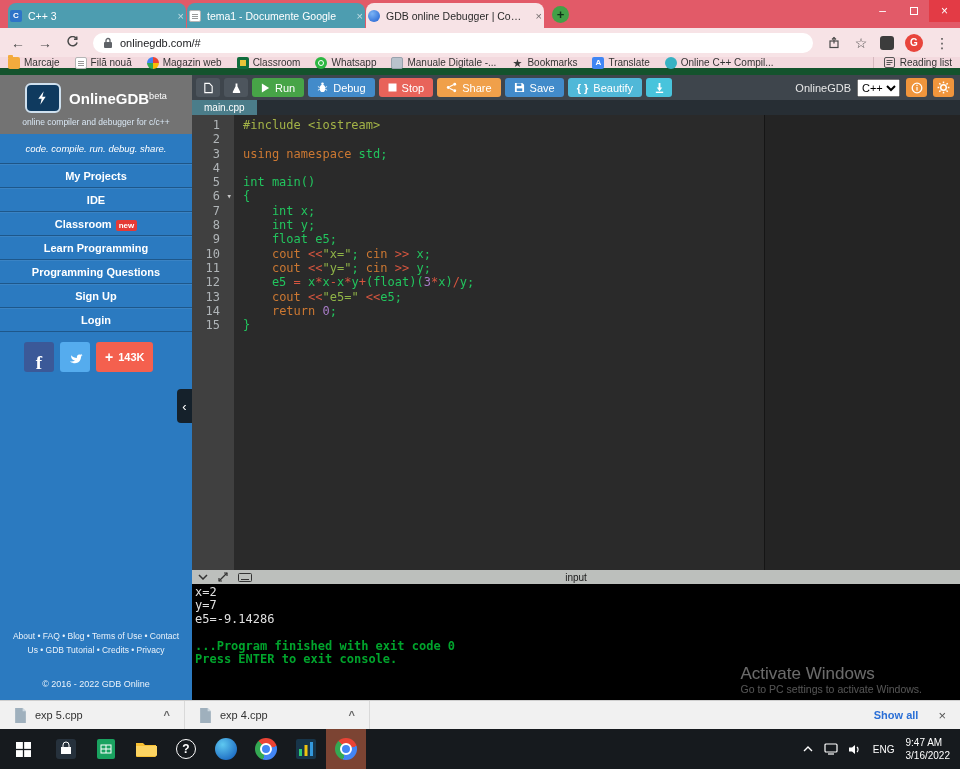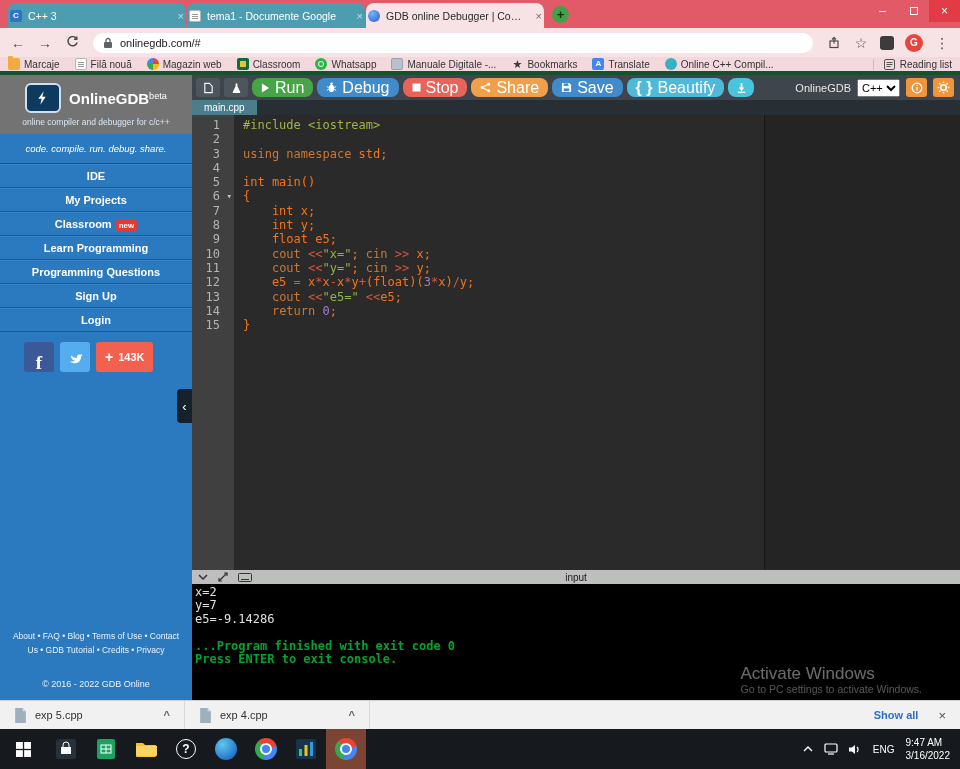--- a/index.html
+++ b/index.html
@@ -28,21 +28,21 @@
           display:flex;align-items:center;padding:0 10px;gap:11px}
   .nav-icon{display:flex;align-items:center;justify-content:center;color:#4a4a4a;font-size:14px;width:16px;height:16px}
   .addr{flex:1;height:20px;background:#fff;border-radius:10px;display:flex;align-items:center;
         gap:7px;padding:0 10px;color:#202124;font-size:11px;margin:0 2px}
   .avatar{width:18px;height:18px;border-radius:50%;background:#e8453c;color:#fff;font-size:10px;
           font-weight:bold;display:flex;align-items:center;justify-content:center}
   .ext-box{width:14px;height:14px;border-radius:3px;background:#3c3c3c;display:inline-block}
 
   
   .bookmarks{position:absolute;top:57px;left:0;width:960px;height:18px;background:#f3d9de;
-             display:flex;align-items:center;padding:0 8px;font-size:10px;color:#333;border-bottom:4px solid #14532d}
+             display:flex;align-items:center;padding:0 8px;font-size:10px;color:#333;border-bottom:7px solid #14532d}
   .bm-list{display:flex;align-items:center}
   .bm-item{display:flex;align-items:center;gap:4px;margin-right:15px;white-space:nowrap}
   .fav{width:12px;height:12px;display:inline-block;flex:none;position:relative;border-radius:2px}
   .fav-cpp{background:#2e74c8}.fav-cpp::before{content:"C";position:absolute;inset:0;color:#fff;font-size:8px;line-height:12px;text-align:center;font-weight:bold}
   .fav-doc{background:#fff;border:1px solid #b5b5b5}
   .fav-doc::before{content:"";position:absolute;left:2px;right:2px;top:3px;height:1px;background:#9a9a9a;box-shadow:0 2px 0 #9a9a9a,0 4px 0 #9a9a9a}
   .fav-globe{background:radial-gradient(circle at 35% 30%,#7ab3f5,#1f5fd0);border-radius:50%}
   .fav-folder{background:#f3ab3d}.fav-folder::before{content:"";position:absolute;left:0;top:-2px;width:5px;height:3px;background:#f3ab3d;border-radius:1px 1px 0 0}
   .fav-store{border-radius:50%;background:conic-gradient(#ea4335 0 90deg,#fbbc05 0 180deg,#34a853 0 270deg,#4285f4 0 360deg)}
   .fav-classroom{background:#106c3c}.fav-classroom::before{content:"";position:absolute;inset:3px;background:#e8c438}
@@ -83,21 +83,21 @@
   .collapse-tab{position:absolute;left:177px;top:389px;width:15px;height:34px;background:#15212b;
                 border-radius:4px 0 0 4px;color:#fff;display:flex;align-items:center;justify-content:center;
                 font-size:13px;z-index:5;cursor:pointer}
 
   
   .main{flex:1;display:flex;flex-direction:column;min-width:0}
 
   
   .toolbar{height:25px;background:#3e454c;display:flex;align-items:center;gap:4px;padding:0 4px;flex:none}
   .tb-iconbtn{width:24px;height:19px;background:#4d555d;border-radius:3px;display:flex;align-items:center;justify-content:center}
-  .btn{height:19px;border-radius:8px;color:#fff;font-size:16px;display:flex;align-items:center;gap:5px;padding:0 9px;cursor:pointer}
+  .btn{height:19px;border-radius:3px;color:#fff;font-size:11px;display:flex;align-items:center;gap:5px;padding:0 9px;cursor:pointer}
   .btn-run{background:#47a447}.btn-debug{background:#428bca}.btn-stop{background:#e8635a}
   .btn-share{background:#f0a04a}.btn-save{background:#428bca}.btn-beauty{background:#50b8d8}
   .btn-dl{background:#48c4dc;width:26px;padding:0;justify-content:center}
   .brace{font-weight:bold}
   .lang{margin-left:auto;display:flex;align-items:center;gap:6px;color:#e8e8e8;font-size:11px;padding-right:2px}
   .lang select{height:18px;font-size:11px;font-family:"Liberation Sans",sans-serif}
   .tb-orange{width:21px;height:19px;background:#f0953c;border-radius:3px;display:flex;align-items:center;justify-content:center;cursor:pointer}
 
   
   .filetabs{height:15px;background:#272e34;display:flex;align-items:flex-end;flex:none}
@@ -106,21 +106,21 @@
   
   .editor{flex:1;display:flex;background:#2a2a2a;overflow:hidden;position:relative}
   .gutter{width:42px;background:#404040;color:#b0b5b8;font:12px/14.3px "DejaVu Sans Mono",monospace;
           text-align:right;padding-top:3px;flex:none}
   .gut-line{position:relative;padding-right:14px}
   .fold{position:absolute;right:2px;top:0;font-size:9px;color:#c8c8c8}
   .code{flex:1;font:12px/14.3px "DejaVu Sans Mono",monospace;padding:3px 0 0 9px;white-space:pre;
         position:relative;color:#d8d8d2}
   .code::before{content:"";position:absolute;top:0;bottom:0;left:530px;width:1px;background:rgba(0,0,0,.5)}
   .code::after{content:"";position:absolute;top:0;bottom:0;left:531px;right:0;background:rgba(0,0,0,.14);pointer-events:none}
-  .tok-pl{color:#f97316}.tok-pre{color:#a3b347}.tok-kw{color:#cc7832}
+  .tok-pl{color:#22c55e}.tok-pre{color:#a3b347}.tok-kw{color:#cc7832}
   .tok-str{color:#8fb347}.tok-op{color:#d4553f}.tok-num{color:#a87cc7}
 
   
   .con-head{height:14px;background:#bcbfbc;display:flex;align-items:center;gap:10px;padding:0 6px;position:relative;flex:none}
   .con-title{position:absolute;left:0;right:0;text-align:center;font-size:10px;color:#1a1a1a}
   .con-head svg{display:block}
   .console{height:116px;background:#000;font:12px/13.4px "DejaVu Sans Mono",monospace;
            padding:2px 3px;position:relative;flex:none;overflow:hidden}
   .c-out{color:#e0e0e0}
   .c-sys{color:#00a42c;font-weight:bold}
@@ -281,22 +281,22 @@
               </svg>
           </div>
           <div>
             <span class="logo-name">OnlineGDB</span><sup>beta</sup>
           </div>
         </div>
         <div class="sb-sub">online compiler and debugger for c/c++</div>
       </div>
       <div class="sb-tagline">code. compile. run. debug. share.</div>
       <nav>
+          <div class="sb-menu-item"><span>My Projects</span></div>
           <div class="sb-menu-item"><span>IDE</span></div>
-          <div class="sb-menu-item"><span>My Projects</span></div>
           <div class="sb-menu-item"><span>Classroom</span><span class="badge-new">new</span></div>
           <div class="sb-menu-item"><span>Learn Programming</span></div>
           <div class="sb-menu-item"><span>Programming Questions</span></div>
           <div class="sb-menu-item"><span>Sign Up</span></div>
           <div class="sb-menu-item"><span>Login</span></div>
         </nav>
       <div class="sb-social">
         <div class="soc-fb">f</div>
         <div class="soc-tw">
           <svg width="17" height="15" viewBox="0 0 16 16">

